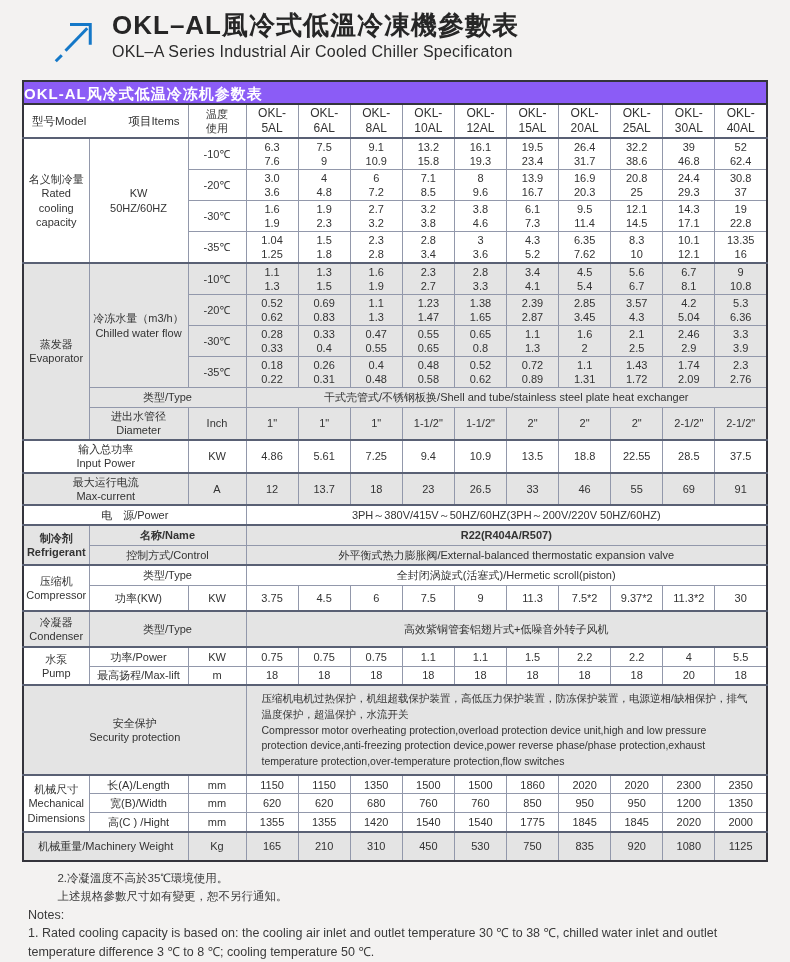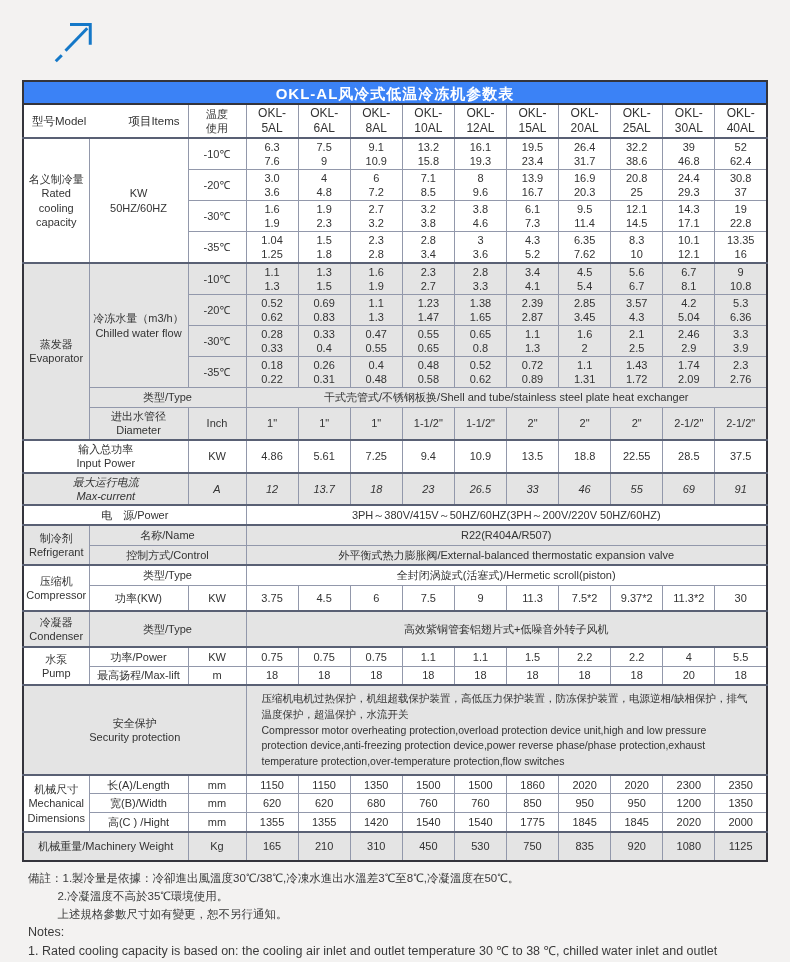--- a/index.html
+++ b/index.html
@@ -18,22 +18,22 @@
   .logo { margin-top:4px; }
   .logo svg { display:block; }
   .titles { margin-left:12px; }
   .title-cn { font-size:26px; font-weight:700; color:#262626; letter-spacing:1px; line-height:1.15; }
   .title-en { font-size:16px; font-weight:400; color:#2b2b2b; margin-top:2px; letter-spacing:0.2px; }
 
   
   .sheet { margin:0 22px; width:746px; }
   .banner {
     width:746px; height:23px; line-height:23px;
-    background:#3b82f6; color:#ffffff;
-    text-align:center; font-size:15px; font-weight:700; letter-spacing:1px;
+    background:#8b5cf6; color:#ffffff;
+    text-align:left; font-size:15px; font-weight:700; letter-spacing:1px;
     border:2px solid #34343c; border-bottom:none;
   }
   table {
     width:746px; border-collapse:collapse; table-layout:fixed;
     background:#0369a1; border:2px solid #34343c;
   }
   td {
     border:1px solid #9298ab;
     font-size:11px; text-align:center; vertical-align:middle;
     padding:1px 2px; line-height:1.3; color:#333;
@@ -70,20 +70,24 @@
   <header class="doc-header">
     <span class="logo">
       <svg width="48" height="52" viewBox="0 0 64 64">
         <g fill="none" stroke="#1478c8" stroke-width="4">
           <path d="M 24 10 L 51 10 L 51 37"></path>
           <path d="M 18 45 L 47 15"></path>
           <path d="M 5 59 L 13 51"></path>
         </g>
       </svg>
     </span>
+    <div class="titles">
+      <div class="title-cn">OKL–AL風冷式低溫冷凍機參數表</div>
+      <div class="title-en">OKL–A Series Industrial Air Cooled Chiller Specificaton</div>
+    </div>
   </header>
 
   <section class="sheet">
     <div class="banner">OKL-AL风冷式低温冷冻机参数表</div>
     <table id="spec-table">
       <colgroup>
         <col style="width:66px">
           <col style="width:99px">
           <col style="width:58px">
         <col span="10">
@@ -481,39 +485,39 @@
             <td>5.61</td>
             <td>7.25</td>
             <td>9.4</td>
             <td>10.9</td>
             <td>13.5</td>
             <td>18.8</td>
             <td>22.55</td>
             <td>28.5</td>
             <td>37.5</td>
           </tr>
-          <tr class="gray sect" style="height: 16px; font-style: italic;">
+          <tr class="gray sect" style="height: 16px;">
             <td colspan="2">最大运行电流<br>Max-current</td>
             <td>A</td>
             <td>12</td>
             <td>13.7</td>
             <td>18</td>
             <td>23</td>
             <td>26.5</td>
             <td>33</td>
             <td>46</td>
             <td>55</td>
             <td>69</td>
             <td>91</td>
           </tr>
           <tr class="white sect" style="height: 20px;">
             <td colspan="3">电　源/Power</td>
             <td colspan="10">3PH～380V/415V～50HZ/60HZ(3PH～200V/220V  50HZ/60HZ)</td>
           </tr>
-          <tr class="gray sect" style="height: 20px;">
+          <tr class="gray sect" style="height: 20px; font-weight: bold;">
             <td rowspan="2">制冷剂<br>Refrigerant</td>
             <td colspan="2">名称/Name</td>
             <td colspan="10">R22(R404A/R507)</td>
           </tr>
           <tr class="gray" style="height: 20px;">
             <td colspan="2">控制方式/Control</td>
             <td colspan="10">外平衡式热力膨胀阀/External-balanced thermostatic expansion valve</td>
           </tr>
           <tr class="white sect" style="height: 20px;">
             <td rowspan="2">压缩机<br>Compressor</td>
@@ -630,20 +634,19 @@
             <td>835</td>
             <td>920</td>
             <td>1080</td>
             <td>1125</td>
           </tr>
         </tbody>
     </table>
   </section>
 
   <footer class="notes" id="notes">
-      <p class="note">備註：1.製冷量是依據：冷卻進出風溫度30℃/38℃,冷凍水進出水溫差3℃至8℃,冷凝溫度在50℃。</p>
       <p class="note">　　  2.冷凝溫度不高於35℃環境使用。</p>
       <p class="note">　　  上述規格參數尺寸如有變更，恕不另行通知。</p>
       <p class="note en">Notes:</p>
       <p class="note en">1. Rated cooling capacity is based on: the cooling air inlet and outlet temperature 30 ℃ to 38 ℃, chilled water inlet and outlet temperature difference 3 ℃ to 8 ℃; cooling temperature 50 ℃.</p>
     </footer>
 
 </div>
 
 </body></html>

